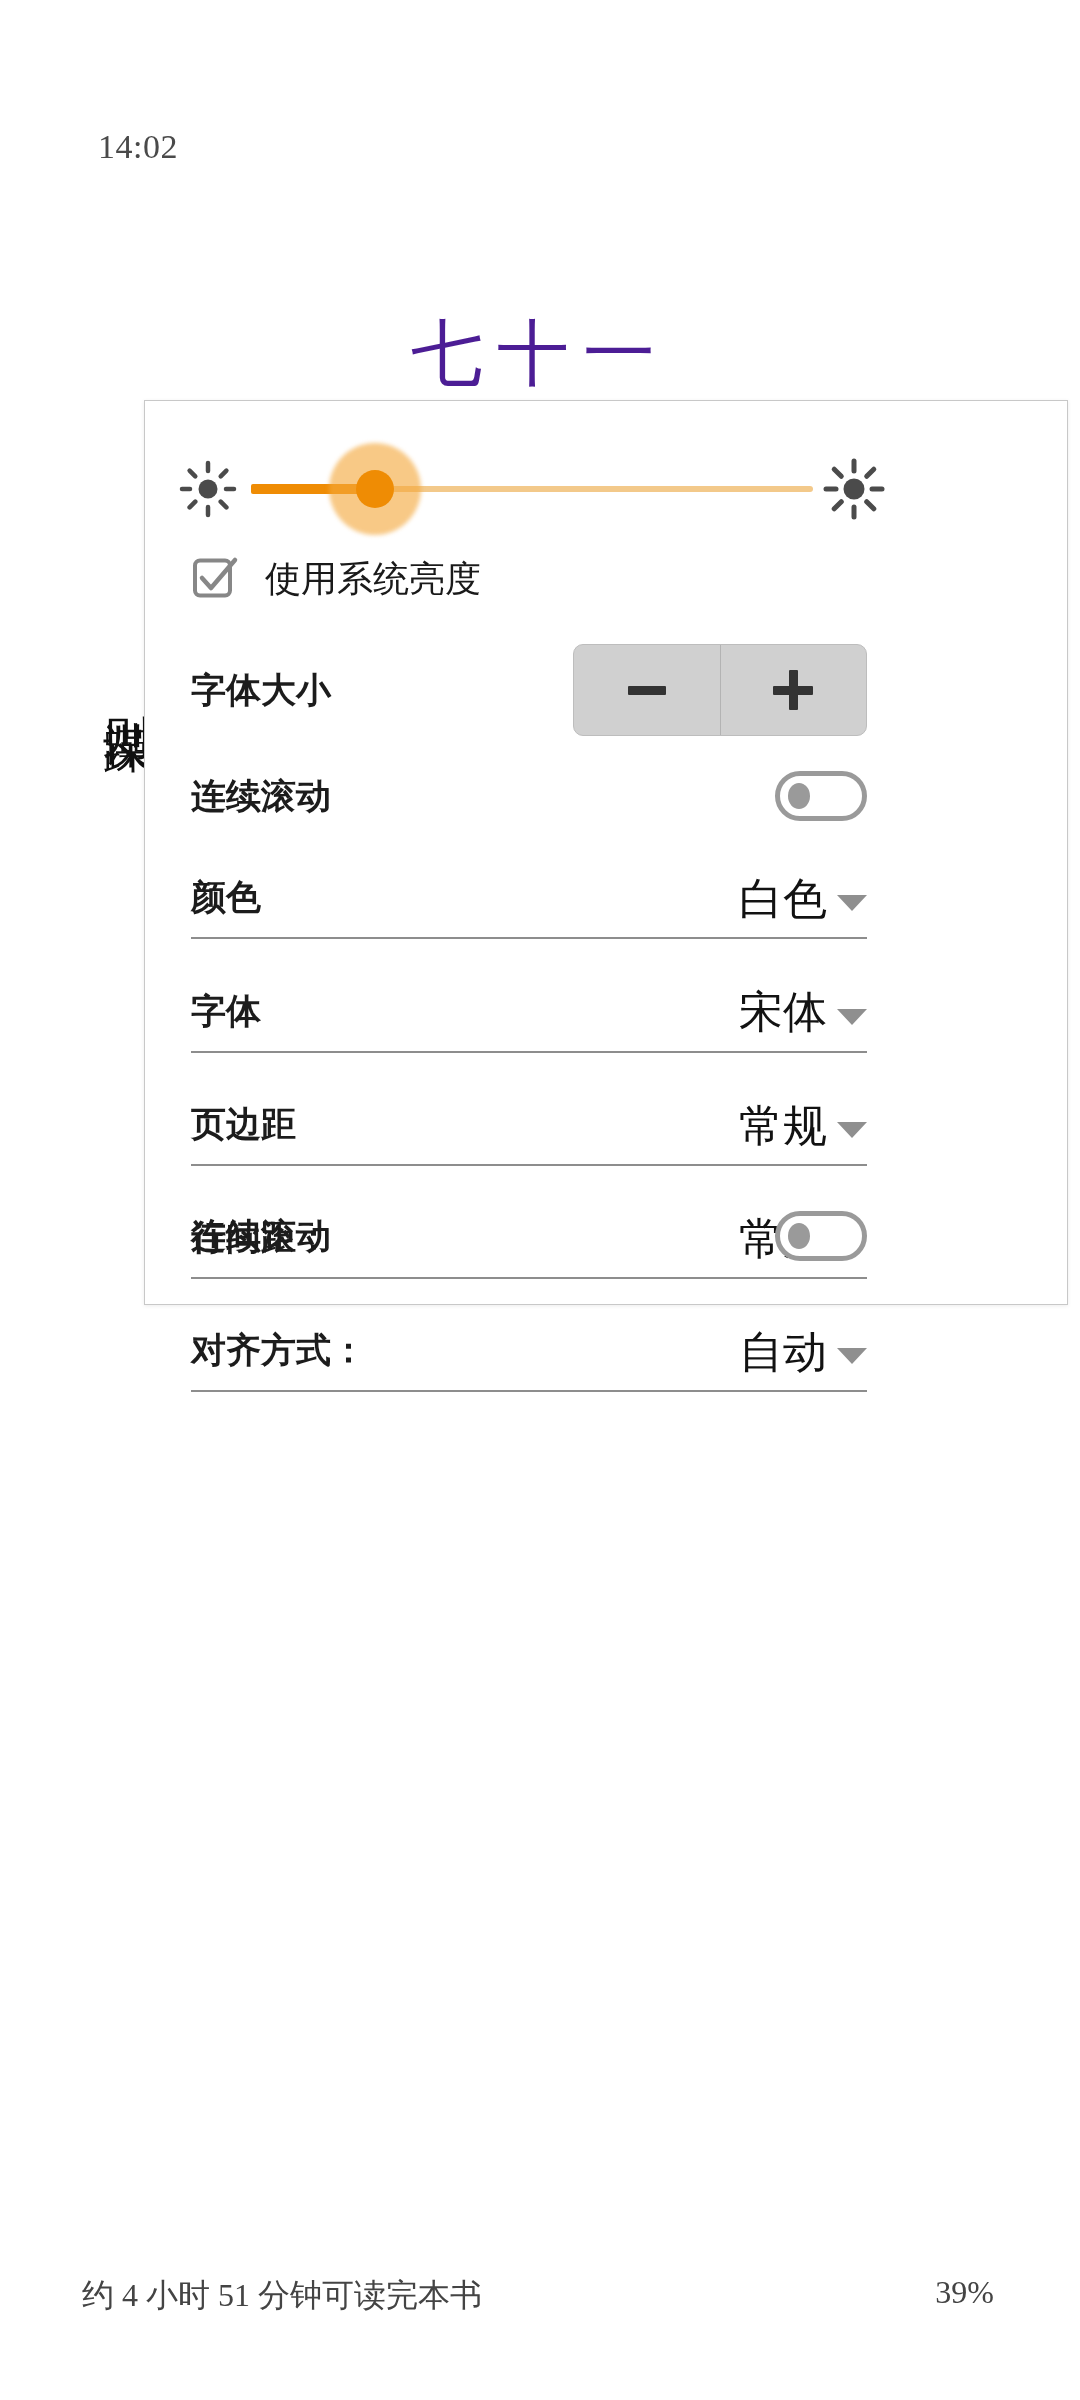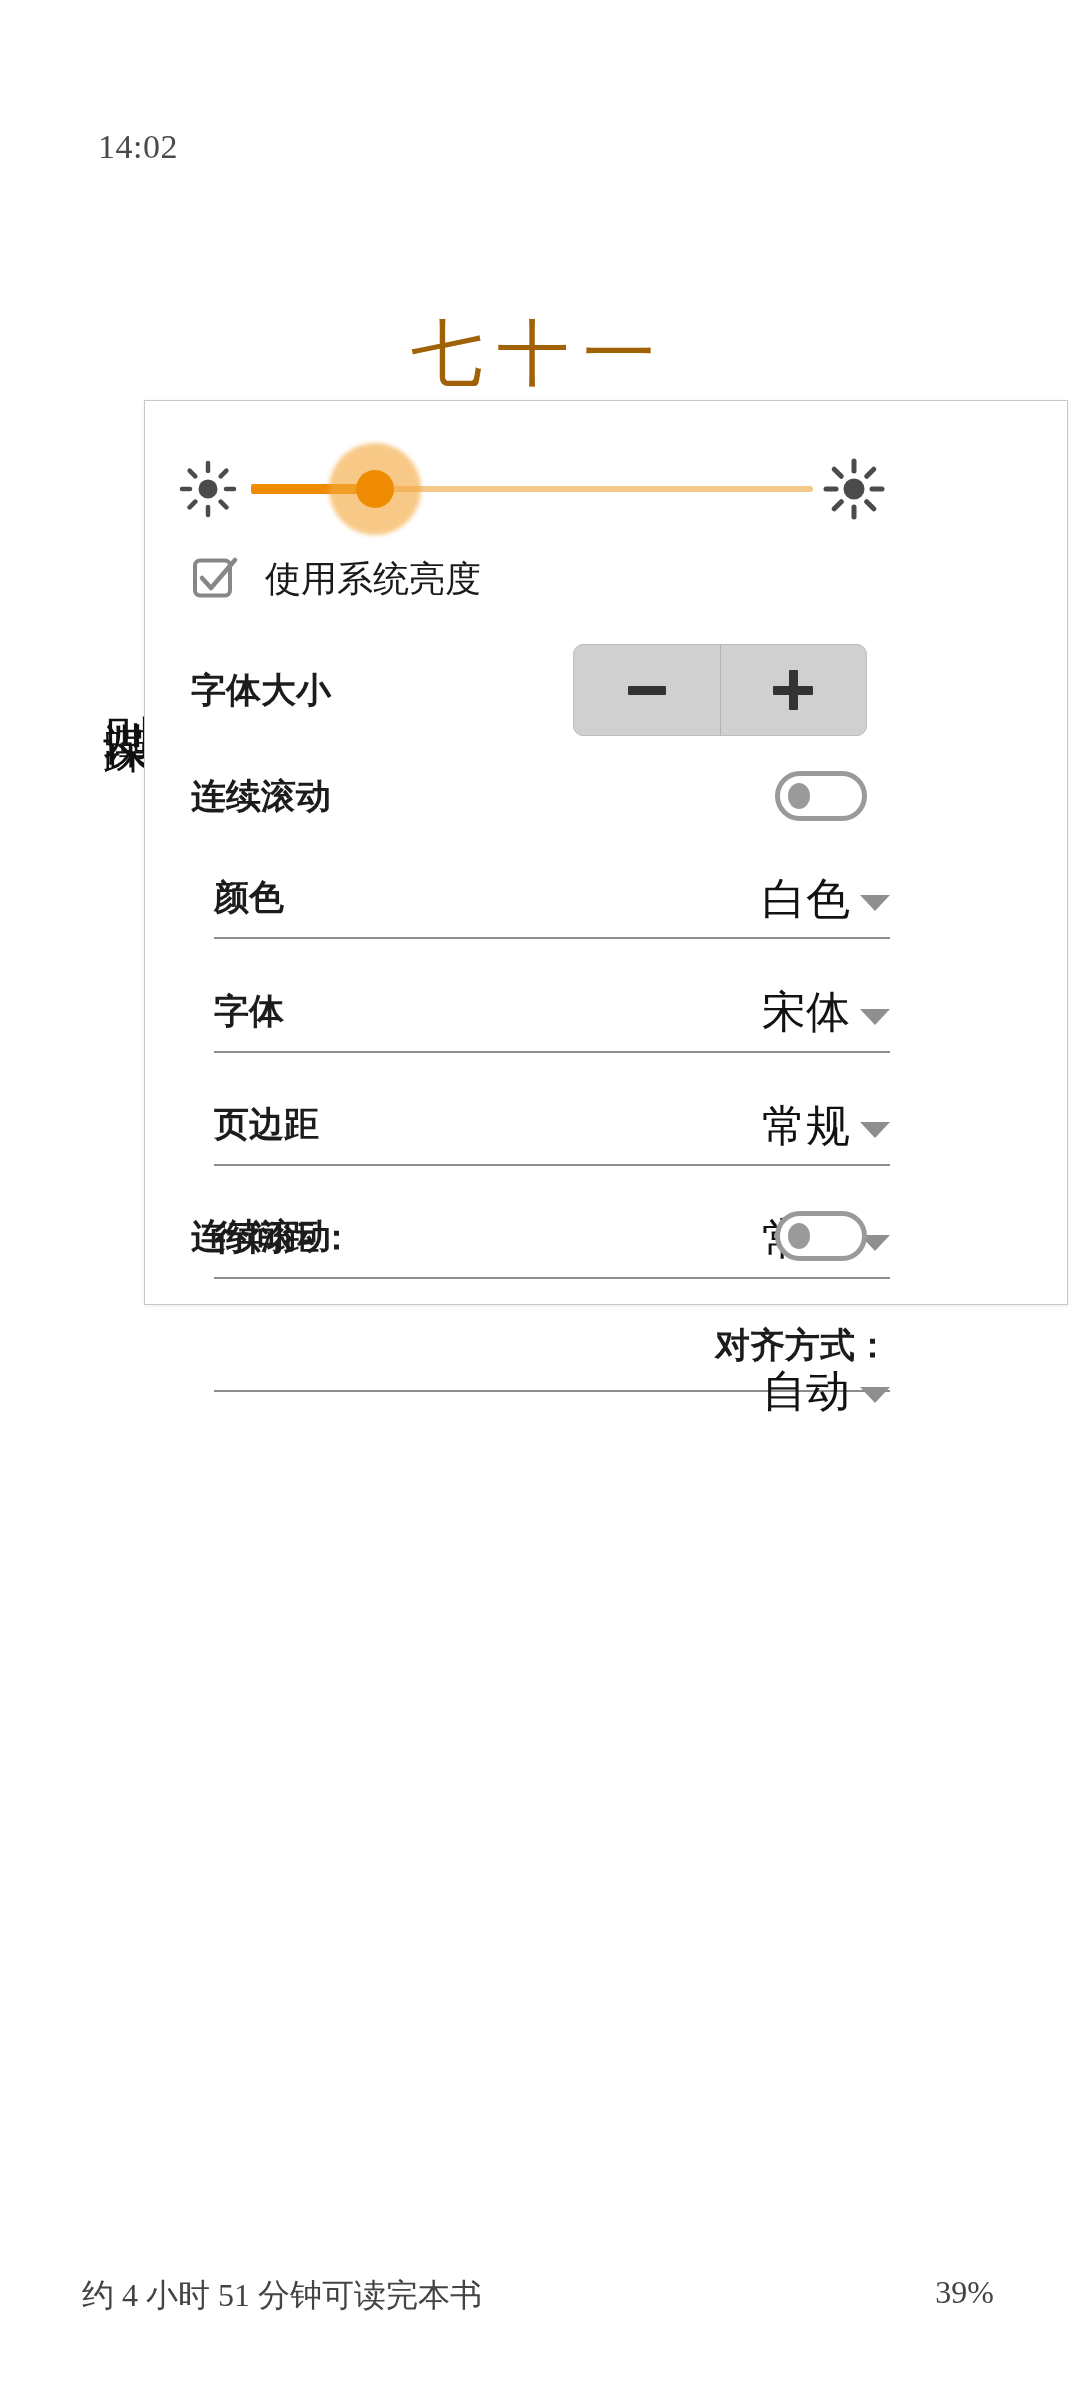--- a/index.html
+++ b/index.html
@@ -42,21 +42,21 @@
 
   
   #chapter-title {
     position: absolute;
     left: 0;
     top: 318px;
     width: 1080px;
     text-align: center;
     font-family: "Liberation Serif", "DejaVu Serif", serif;
     font-size: 72px;
-    color: #a16207;
+    color: #4c1d95;
     letter-spacing: 14px;
     line-height: 1;
     white-space: nowrap;
   }
 
   
   .vcol {
     position: absolute;
     font-family: "Liberation Serif", "DejaVu Serif", serif;
     font-size: 46px;
@@ -298,27 +298,26 @@
   }
   #scroll-row { top: 350px; height: 90px; }
   #orientation-row { top: 790px; height: 90px; }
 
   
   .select-row {
     border-bottom: 2px solid #8d8d8d;
     padding-bottom: 16px;
     height: 70px;
     align-items: flex-end;
-    margin-left: 23px;
   }
   #color-row { top: 468px; }
   #font-row { top: 582px; }
   #margin-row { top: 695px; }
   #linespacing-row { top: 808px; }
-  #align-row { top: 921px; flex-direction: column; }
+  #align-row { top: 921px; }
 
   .select-value-wrap {
     display: flex;
     align-items: center;
   }
   .select-value {
     font-size: 44px;
     color: #121212;
     white-space: nowrap;
     line-height: 1;

